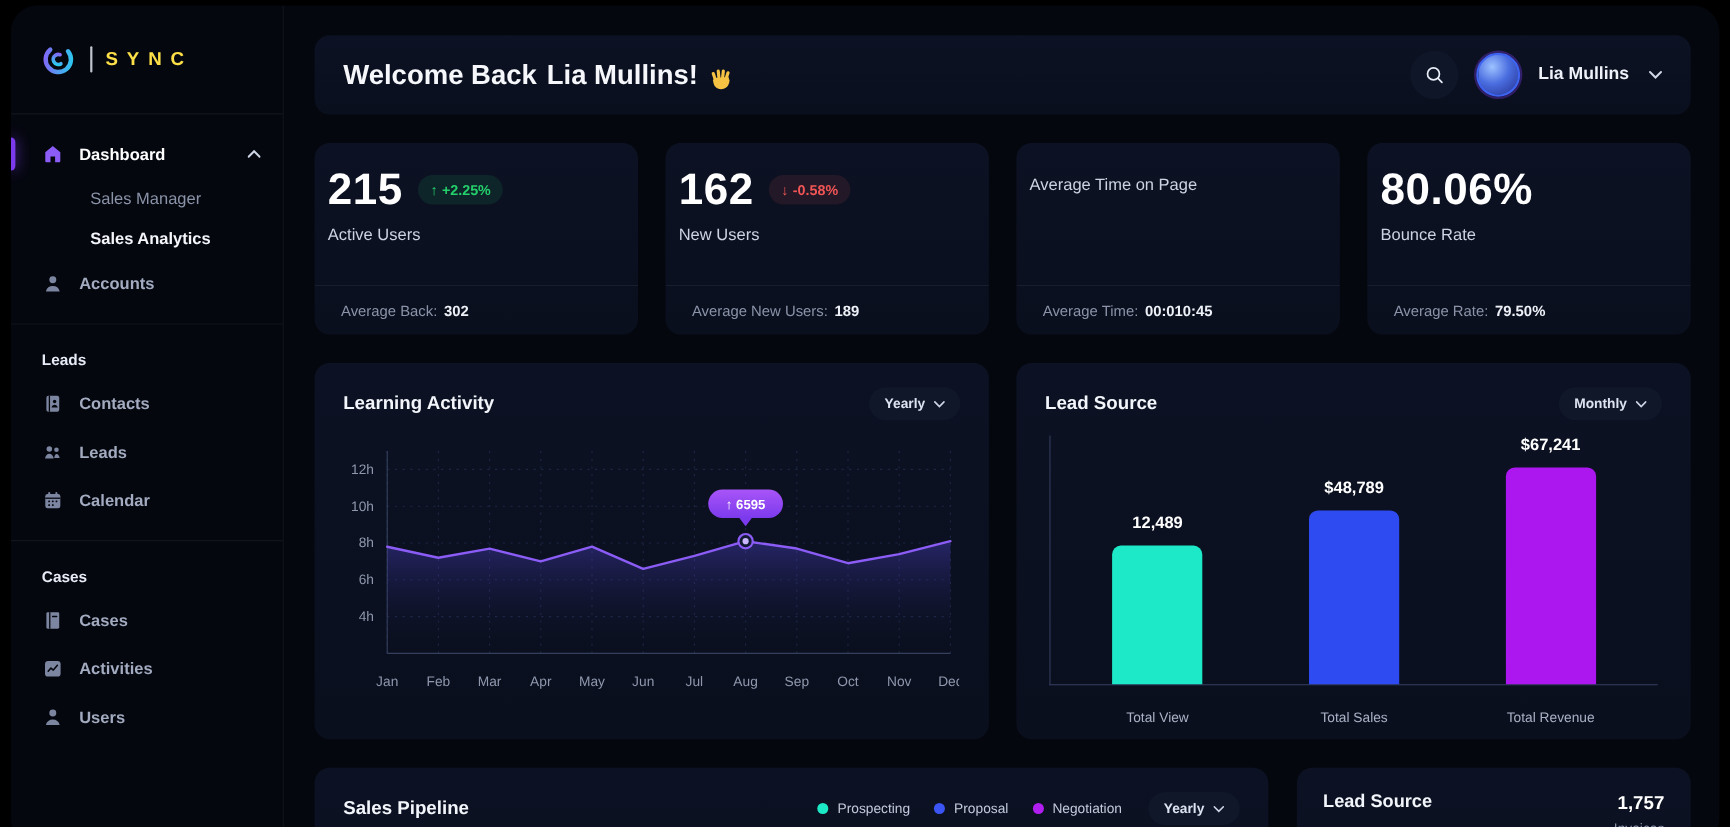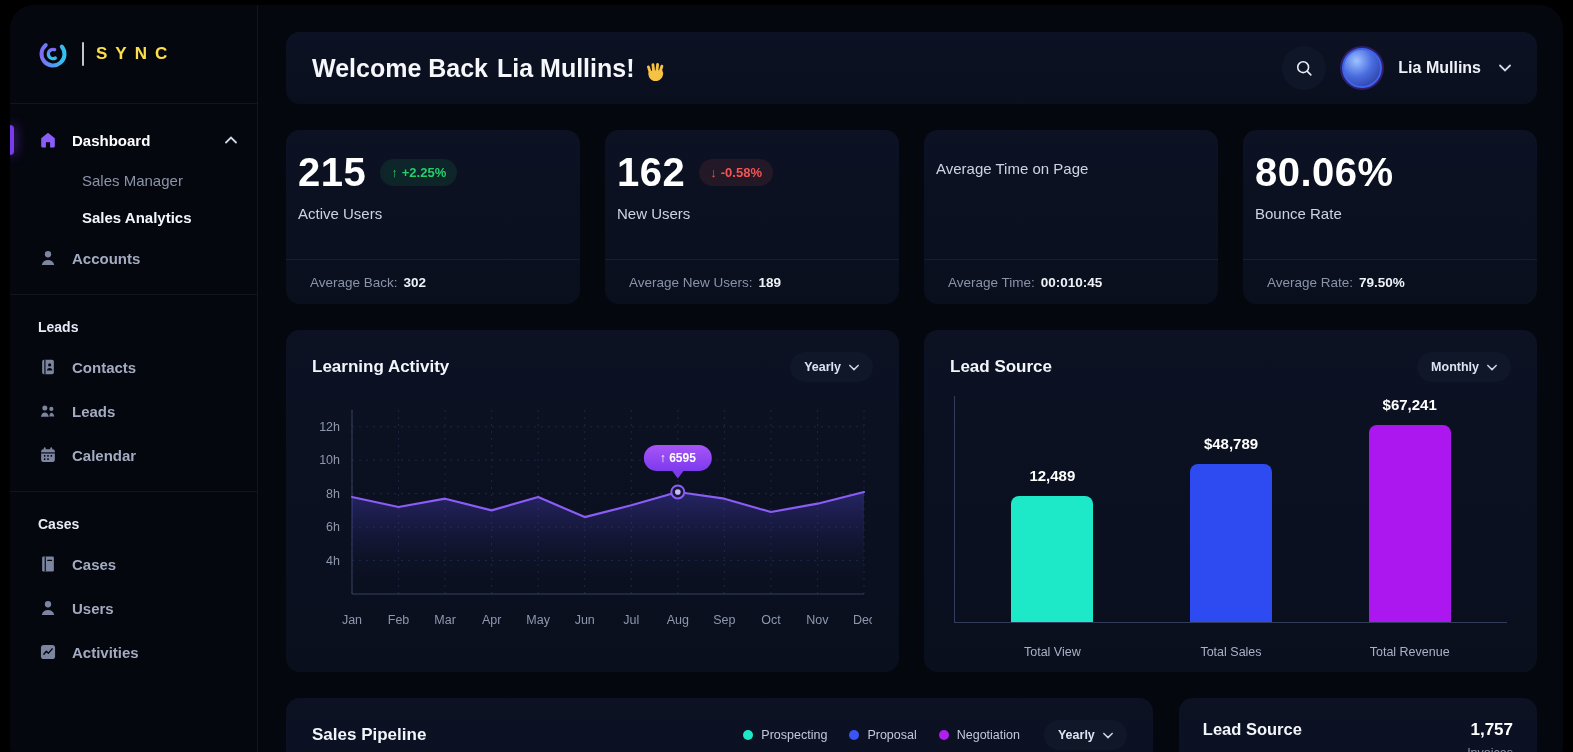--- a/index.html
+++ b/index.html
@@ -204,36 +204,36 @@
             <path d="M6.5 3h11A1.5 1.5 0 0 1 19 4.5v15a1.5 1.5 0 0 1-1.5 1.5h-11A1.5 1.5 0 0 1 5 19.5v-15A1.5 1.5 0 0 1 6.5 3z" fill="currentColor"></path>
             <rect x="8" y="3" width="1.4" height="18" fill="#05070f"></rect>
             <rect x="11" y="7" width="6" height="1.5" rx=".7" fill="#05070f"></rect>
             </svg>
         </span>
         <span class="lbl">Cases</span>
       </div>
       <div class="nav-item">
         <span class="icn">
           <svg viewBox="0 0 24 24" width="20" height="20">
+            <rect x="3.5" y="3.5" width="17" height="17" rx="3.5" fill="currentColor"></rect>
+            <path d="M7 14.6l3-3.4 2.6 2.2 4.4-5.2" stroke="#05070f" stroke-width="1.7" fill="none" stroke-linecap="round" stroke-linejoin="round"></path>
+            </svg>
+        </span>
+        <span class="lbl">Activities</span>
+      </div>
+      <div class="nav-item">
+        <span class="icn">
+          <svg viewBox="0 0 24 24" width="20" height="20">
               <g fill="currentColor">
             <circle cx="12" cy="7.5" r="3.8"></circle>
                 <path d="M4.5 20.5c.8-4 3.8-6 7.5-6s6.7 2 7.5 6z"></path>
               </g>
             </svg>
         </span>
         <span class="lbl">Users</span>
-      </div>
-      <div class="nav-item">
-        <span class="icn">
-          <svg viewBox="0 0 24 24" width="20" height="20">
-            <rect x="3.5" y="3.5" width="17" height="17" rx="3.5" fill="currentColor"></rect>
-            <path d="M7 14.6l3-3.4 2.6 2.2 4.4-5.2" stroke="#05070f" stroke-width="1.7" fill="none" stroke-linecap="round" stroke-linejoin="round"></path>
-            </svg>
-        </span>
-        <span class="lbl">Activities</span>
       </div>
     </nav>
   </aside>
 
   <main class="main">
 
     <section class="card header-card">
       <h1 class="welcome">
         <span>Welcome Back</span>
         <span>Lia Mullins!</span>

